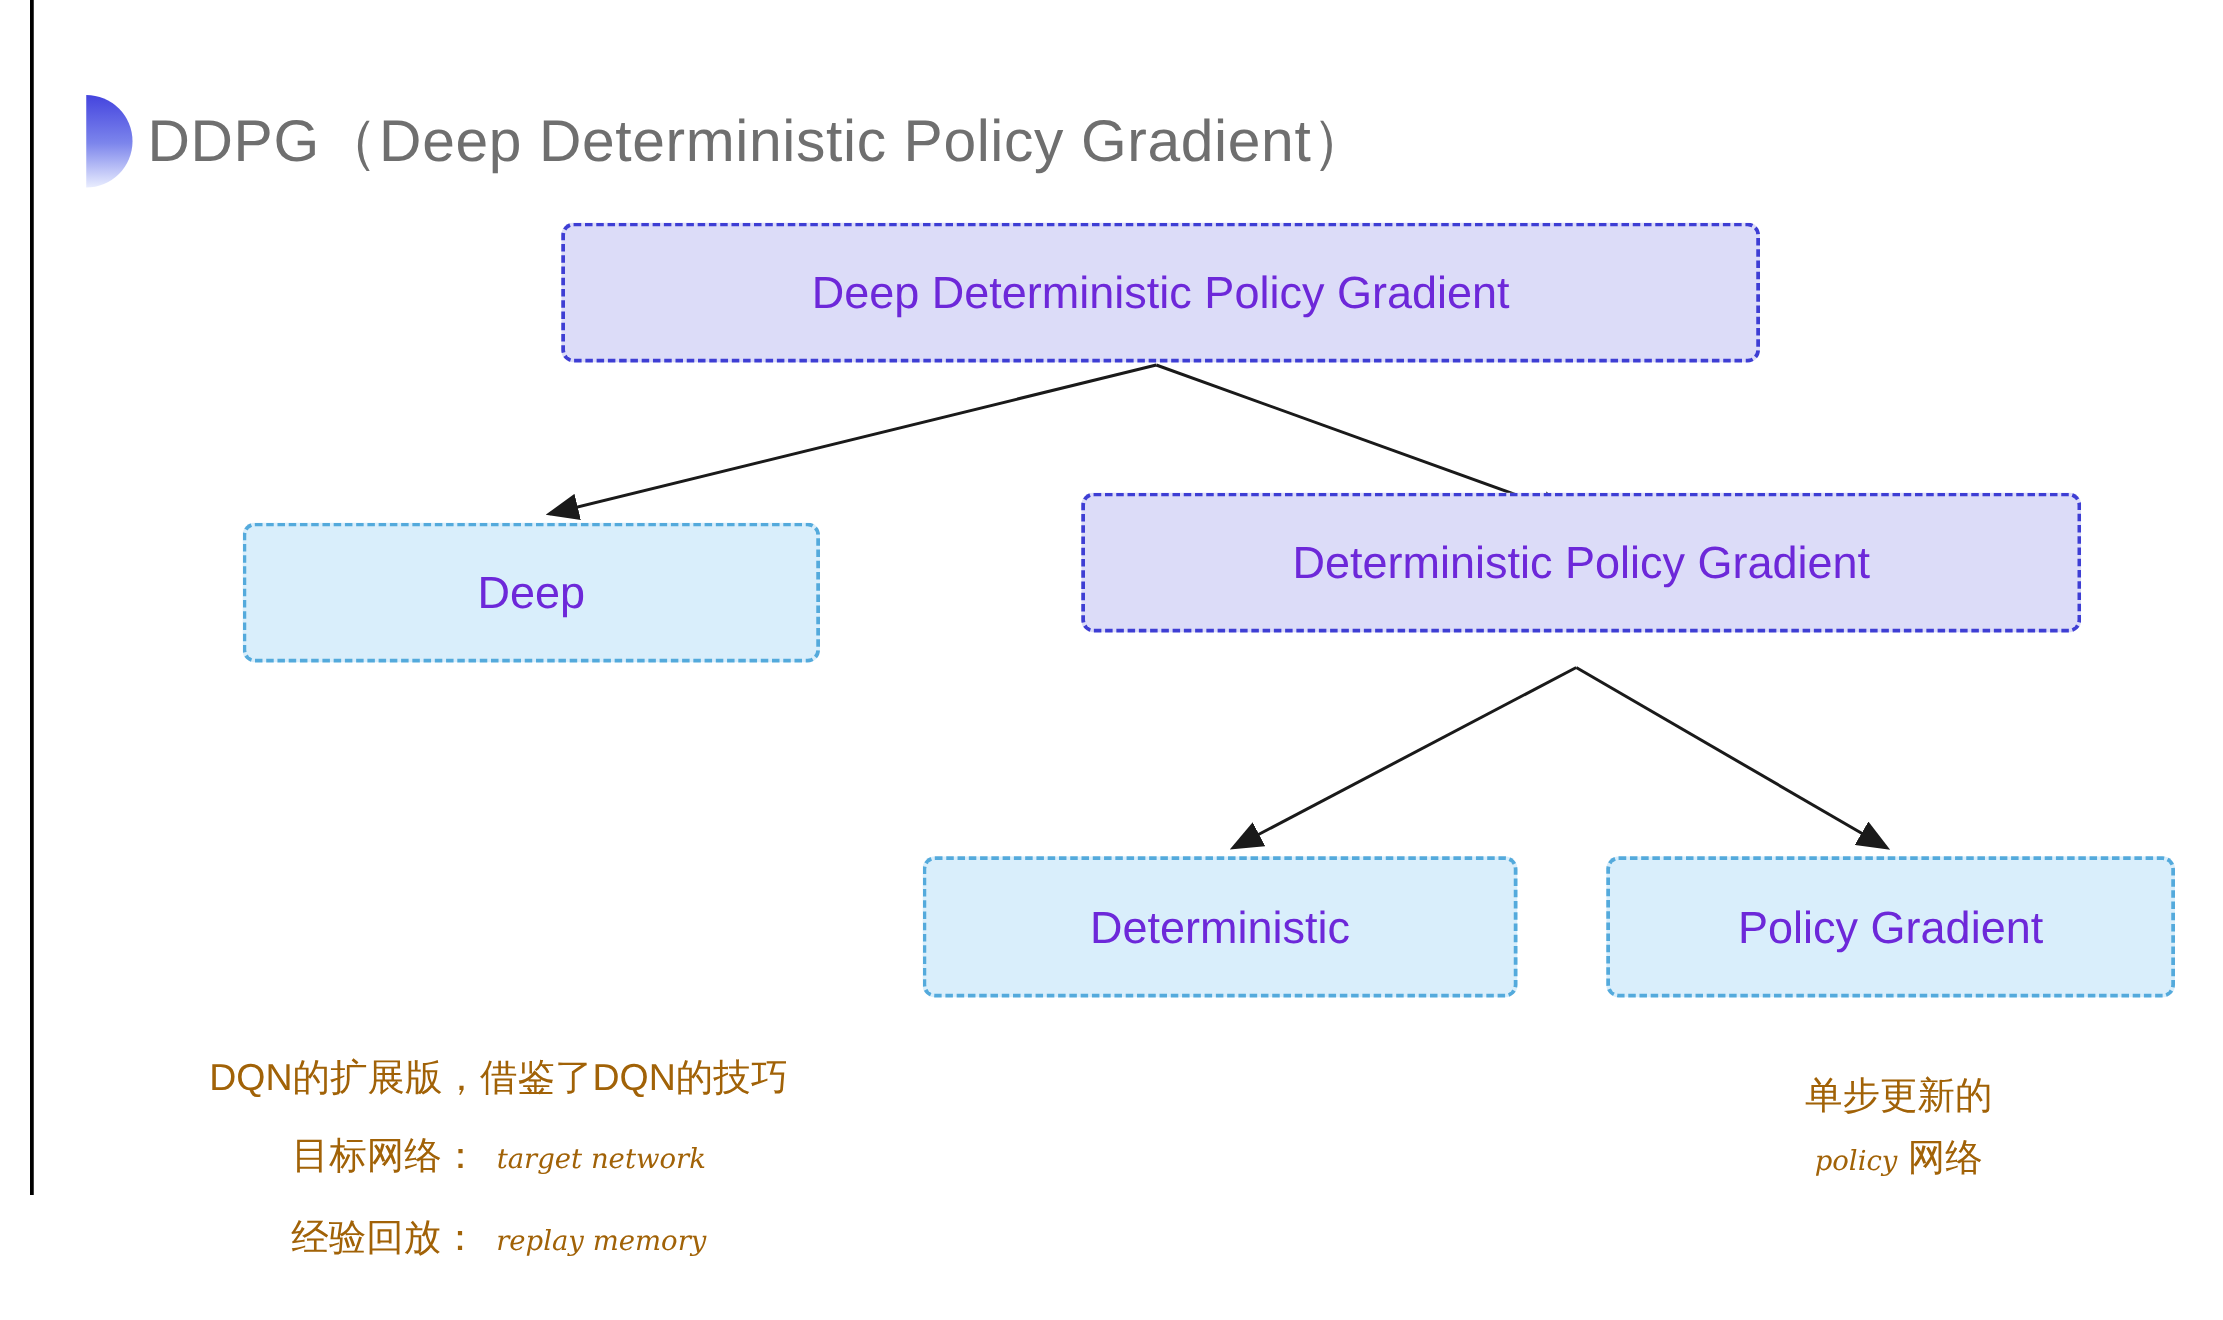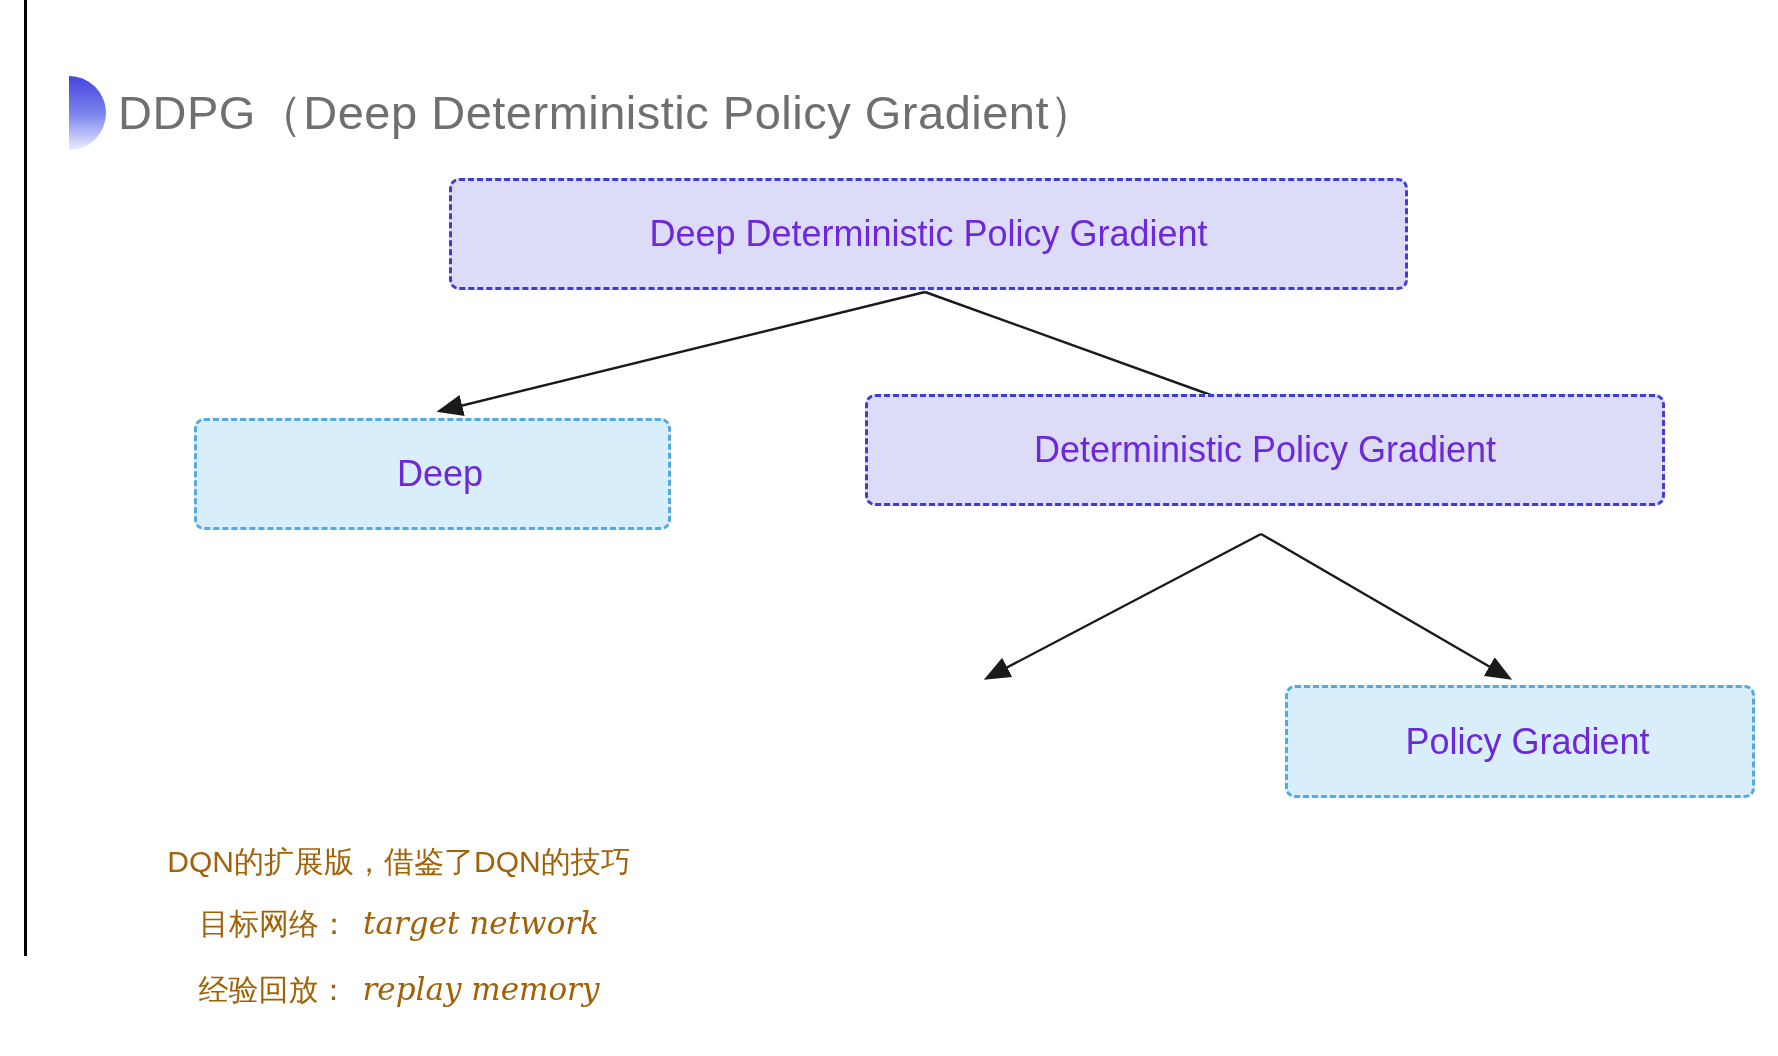--- a/index.html
+++ b/index.html
@@ -49,21 +49,21 @@
     align-items: center;
     justify-content: center;
     border-radius: 10px;
     border: 3px dashed;
     font-size: 36px;
     color: #6d28d9;
     text-align: center;
     white-space: nowrap;
   }
   .node.purple { background: #dcdcf8; border-color: #3e3ed4; }
-  .node.cyan   { background: #d9eefb; border-color: #54aadc; padding-left: 15px; }
+  .node.cyan   { background: #d9eefb; border-color: #54aadc; }
   .node-ddpg          { left: 425px; top: 178px; width: 953px; height: 106px; }
   .node-deep          { left: 170px; top: 418px; width: 456px; height: 106px; }
   .node-dpg           { left: 841px; top: 394px; width: 794px; height: 106px; }
   .node-deterministic { left: 714px; top: 685px; width: 470px; height: 107px; }
   .node-policy        { left: 1261px; top: 685px; width: 449px; height: 107px; }
   
   .edges-svg {
     position: absolute;
     left: 0; top: 0;
     width: 1778px; height: 1056px;
@@ -80,21 +80,21 @@
   .note-deep { left: 110px; top: 842px; width: 530px; }
   .note-deep .row2 { margin-top: 21px; }
   .note-deep .row3 { margin-top: 25px; }
   .note-det { left: 830px; top: 856px; width: 330px; }
   .note-det .row2 { margin-top: 9px; }
   .note-policy { left: 1330px; top: 856px; width: 330px; }
   .note-policy .row2 { margin-top: 9px; }
   .it-serif {
     font-family: "DejaVu Serif", serif;
     font-style: italic;
-    font-size: 31px;
+    font-size: 22px;
   }
   .gap-left { margin-left: 14px; }
 </style>
 </head>
 <body>
 
 <div class="stage">
 
   <div class="left-edge"></div>
 
@@ -118,30 +118,39 @@
   </div>
 
   <div class="node cyan node-deep">
     <span>Deep</span>
   </div>
 
   <div class="node purple node-dpg">
     <span>Deterministic Policy Gradient</span>
   </div>
 
+  <div class="node cyan node-deterministic">
+    <span>Deterministic</span>
+  </div>
 
   <div class="node cyan node-policy">
     <span>Policy Gradient</span>
   </div>
 
   <div class="note note-deep">
     <p class="row1">DQN的扩展版，借鉴了DQN的技巧</p>
     <p class="row2">
       <span>目标网络：</span><span class="it-serif gap-left">target network</span>
     </p>
     <p class="row3">
       <span>经验回放：</span><span class="it-serif gap-left">replay memory</span>
     </p>
   </div>
 
 
+  <div class="note note-policy">
+    <p class="row1">单步更新的</p>
+    <p class="row2">
+      <span class="it-serif">policy</span><span> 网络</span>
+    </p>
+  </div>
 
 </div>
 
 </body></html>

